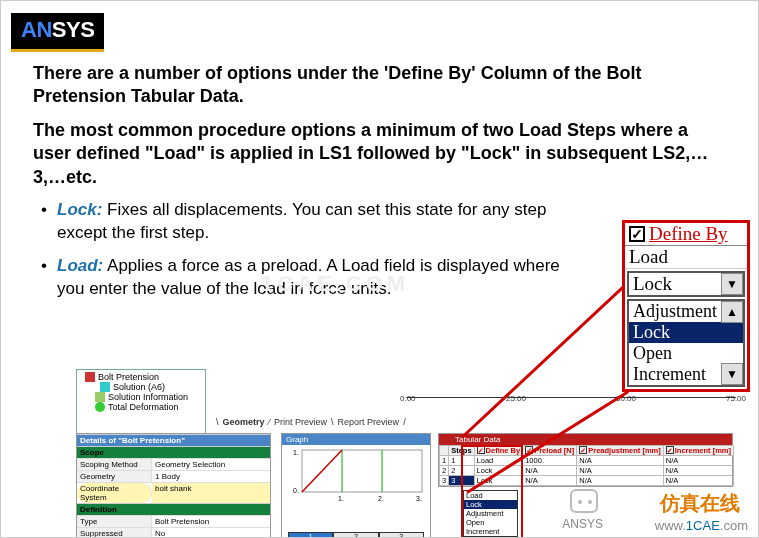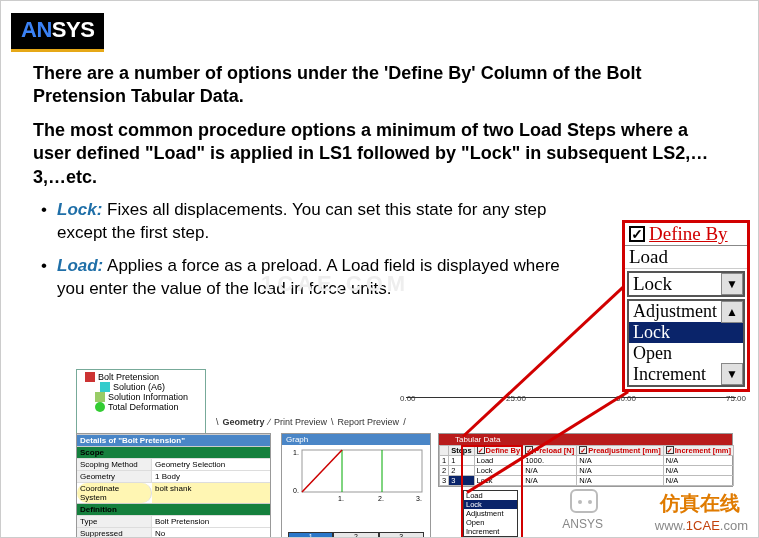--- a/index.html
+++ b/index.html
@@ -259,21 +259,21 @@
     pointer-events: none;
   }
   .watermark2 {
     position: absolute;
     right: 10px;
     bottom: 4px;
     font-size: 13px;
     color: #888;
     pointer-events: none;
   }
-  .watermark2 .r { color: #c2410c; text-align: center; }
+  .watermark2 .r { color: #0369a1; text-align: center; }
   .watermark3 {
     position: absolute;
     right: 155px;
     bottom: 6px;
     font-size: 12px;
     color: #888;
     pointer-events: none;
   }
   .chat-bubble {
     position: absolute;

